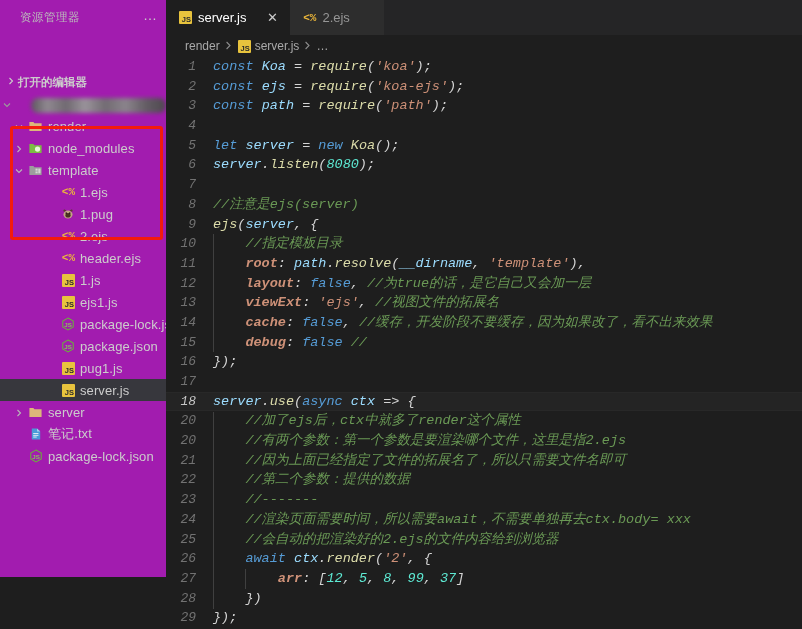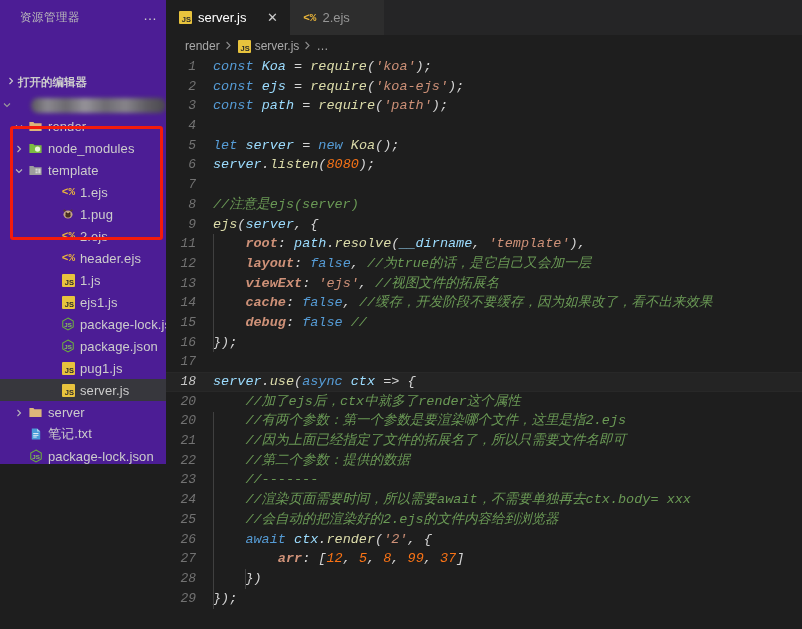--- a/index.html
+++ b/index.html
@@ -6,22 +6,22 @@
   html, body {
     width: 802px; height: 629px;
     background: #1e1e1e;
     font-family: "Liberation Sans", sans-serif;
     overflow: hidden;
   }
   body { display: flex; }
 
   
   #sidebar {
-    width: 166px; height: 464px;
-    background: #4c1d95;
+    width: 166px; height: 577px;
+    background: #a21caf;
     flex: 0 0 166px;
     position: relative;
     overflow: hidden;
   }
   .sb-title {
     height: 35px; display: flex; align-items: center;
     padding: 0 8px 0 20px;
     color: #bbbbbb; font-size: 11px; letter-spacing: .5px;
     justify-content: space-between;
   }
@@ -135,21 +135,21 @@
   
   .guide {
     position: absolute; top: 0; bottom: 0; width: 1px; background: #404040;
   }
 
   
   .kw  { color: #569cd6; }   
   .var { color: #9cdcfe; }   
   .fn  { color: #dcdcaa; }   
   .str { color: #ce9178; }   
-  .num { color: #f97316; }   
+  .num { color: #5eead4; }   
   .cmt { color: #6a9955; font-style: italic; }
   .pun { color: #d4d4d4; }
   .prop{ color: #ce9178; font-weight: bold; }
 </style>
 </head>
 <body>
 
 <div id="sidebar">
 
   <div class="sb-title">
@@ -377,20 +377,21 @@
   <div id="code">
       <div class="cl"><span class="ln">1</span><span class="src"><span class="kw">const</span><span class="pun"> </span><span class="var">Koa</span><span class="pun"> </span><span class="pun">=</span><span class="pun"> </span><span class="fn">require</span><span class="pun">(</span><span class="str">'koa'</span><span class="pun">);</span></span></div>
       <div class="cl"><span class="ln">2</span><span class="src"><span class="kw">const</span><span class="pun"> </span><span class="var">ejs</span><span class="pun"> </span><span class="pun">=</span><span class="pun"> </span><span class="fn">require</span><span class="pun">(</span><span class="str">'koa-ejs'</span><span class="pun">);</span></span></div>
       <div class="cl"><span class="ln">3</span><span class="src"><span class="kw">const</span><span class="pun"> </span><span class="var">path</span><span class="pun"> </span><span class="pun">=</span><span class="pun"> </span><span class="fn">require</span><span class="pun">(</span><span class="str">'path'</span><span class="pun">);</span></span></div>
       <div class="cl"><span class="ln">4</span><span class="src">&nbsp;</span></div>
       <div class="cl"><span class="ln">5</span><span class="src"><span class="kw">let</span><span class="pun"> </span><span class="var">server</span><span class="pun"> </span><span class="pun">=</span><span class="pun"> </span><span class="kw">new</span><span class="pun"> </span><span class="fn">Koa</span><span class="pun">();</span></span></div>
       <div class="cl"><span class="ln">6</span><span class="src"><span class="var">server</span><span class="pun">.</span><span class="fn">listen</span><span class="pun">(</span><span class="num">8080</span><span class="pun">);</span></span></div>
       <div class="cl"><span class="ln">7</span><span class="src">&nbsp;</span></div>
       <div class="cl"><span class="ln">8</span><span class="src"><span class="cmt">//注意是ejs(server)</span></span></div>
       <div class="cl"><span class="ln">9</span><span class="src"><span class="fn">ejs</span><span class="pun">(</span><span class="var">server</span><span class="pun">,</span><span class="pun"> </span><span class="pun">{</span></span></div>
+      <div class="cl"><span class="ln">10</span><span class="src">    <span class="cmt">//指定模板目录</span></span></div>
       <div class="cl"><span class="ln">11</span><span class="src">    <span class="prop">root</span><span class="pun">:</span><span class="pun"> </span><span class="var">path</span><span class="pun">.</span><span class="fn">resolve</span><span class="pun">(</span><span class="var">__dirname</span><span class="pun">,</span><span class="pun"> </span><span class="str">'template'</span><span class="pun">),</span></span></div>
       <div class="cl"><span class="ln">12</span><span class="src">    <span class="prop">layout</span><span class="pun">:</span><span class="pun"> </span><span class="kw">false</span><span class="pun">,</span><span class="pun"> </span><span class="cmt">//为true的话，是它自己又会加一层</span></span></div>
       <div class="cl"><span class="ln">13</span><span class="src">    <span class="prop">viewExt</span><span class="pun">:</span><span class="pun"> </span><span class="str">'ejs'</span><span class="pun">,</span><span class="pun"> </span><span class="cmt">//视图文件的拓展名</span></span></div>
       <div class="cl"><span class="ln">14</span><span class="src">    <span class="prop">cache</span><span class="pun">:</span><span class="pun"> </span><span class="kw">false</span><span class="pun">,</span><span class="pun"> </span><span class="cmt">//缓存，开发阶段不要缓存，因为如果改了，看不出来效果</span></span></div>
       <div class="cl"><span class="ln">15</span><span class="src">    <span class="prop">debug</span><span class="pun">:</span><span class="pun"> </span><span class="kw">false</span><span class="pun"> </span><span class="cmt">//</span></span></div>
       <div class="cl"><span class="ln">16</span><span class="src"><span class="pun">});</span></span></div>
       <div class="cl"><span class="ln">17</span><span class="src">&nbsp;</span></div>
       <div class="cl active"><span class="ln">18</span><span class="src"><span class="var">server</span><span class="pun">.</span><span class="fn">use</span><span class="pun">(</span><span class="kw">async</span><span class="pun"> </span><span class="var">ctx</span><span class="pun"> </span><span class="pun">=&gt;</span><span class="pun"> </span><span class="pun">{</span></span></div>
       <div class="cl"><span class="ln">20</span><span class="src">    <span class="cmt">//加了ejs后，ctx中就多了render这个属性</span></span></div>
       <div class="cl"><span class="ln">20</span><span class="src">    <span class="cmt">//有两个参数：第一个参数是要渲染哪个文件，这里是指2.ejs</span></span></div>

